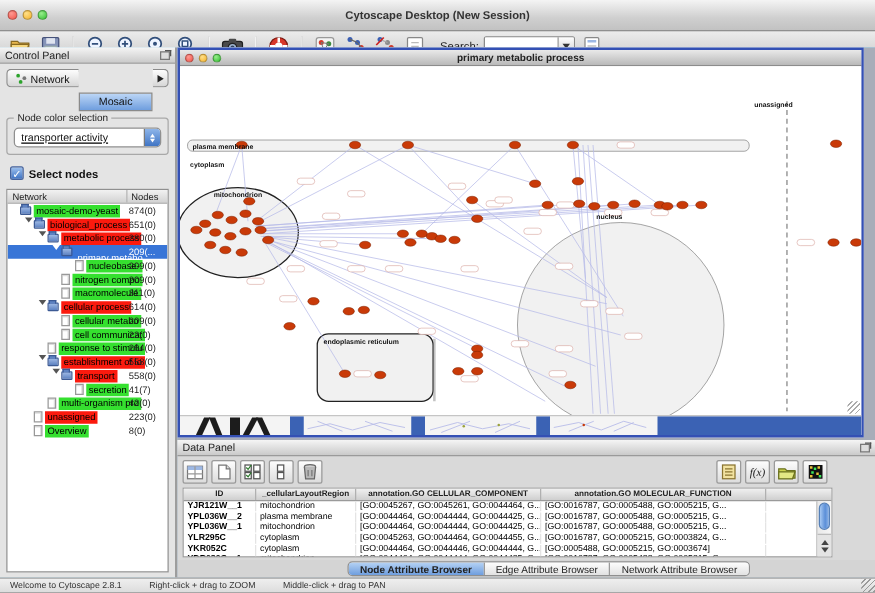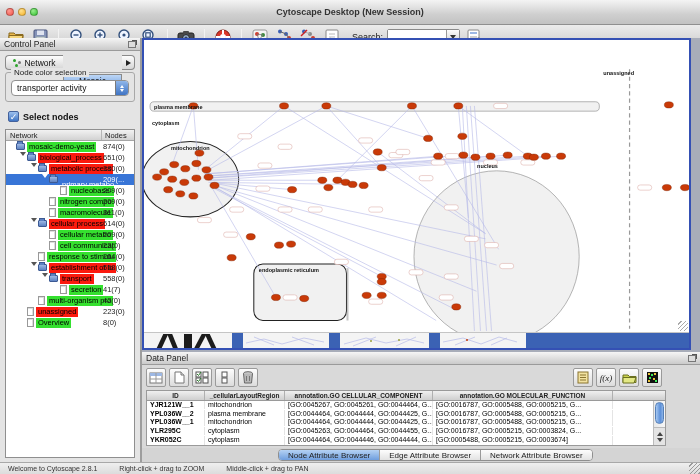--- a/index.html
+++ b/index.html
@@ -46,21 +46,21 @@
   .cp-tab.sel{background:linear-gradient(#bcd6f6,#6f9ede);margin-top:37px;}
   .cp-tab-arrow{width:13px;height:15px;border:1px solid #8a8a8a;border-left:none;border-radius:0 4px 4px 0;
                 background:linear-gradient(#fdfdfd,#d6d6d6);display:flex;align-items:center;justify-content:center;}
   .cp-tab-arrow:after{content:"";border:3px solid transparent;border-left:5px solid #222;margin-left:3px;}
   .mini-net{width:8px;height:8px;position:relative;}
   .mini-net i{position:absolute;width:3px;height:3px;border-radius:50%;background:#2ca32c;}
   .mini-net i:nth-child(1){left:0;top:0;}
   .mini-net i:nth-child(2){right:0;top:2px;background:#777;}
   .mini-net i:nth-child(3){left:2px;bottom:0;}
 
-  .groupbox{margin:0 5px 2px;border:1px solid #a8a8a8;border-radius:3px;position:relative;padding:7px 5px 5px;}
+  .groupbox{margin:22px 5px 2px;border:1px solid #a8a8a8;border-radius:3px;position:relative;padding:7px 5px 5px;text-decoration:underline;}
   .groupbox .gb-label{position:absolute;top:-5px;left:5px;background:#e4e4e4;padding:0 3px;font-size:8px;color:#222;}
   .dropdown{height:16px;border:1px solid #909090;border-radius:4px;background:#fff;display:flex;align-items:center;overflow:hidden;}
   .dropdown .dval{flex:1;font-size:8.5px;padding-left:5px;color:#111;white-space:nowrap;}
   .stepper{width:13px;height:100%;background:linear-gradient(#8fb6ea,#3f74c4);border-left:1px solid #7a7a7a;
            display:flex;flex-direction:column;align-items:center;justify-content:center;}
   .stepper i{border:2.5px solid transparent;}
   .stepper i.up{border-bottom:3.5px solid #fff;margin-bottom:1px;}
   .stepper i.dn{border-top:3.5px solid #fff;}
 
   .check-row{display:flex;align-items:center;gap:4px;margin:7px 8px 5px;}
@@ -134,21 +134,21 @@
   .varrows{position:absolute;bottom:0;left:0;right:0;height:18px;display:flex;flex-direction:column;align-items:center;justify-content:center;gap:2px;background:#e4e4e4;border-top:1px solid #bbb;}
   .varrows i{border:3px solid transparent;display:block;}
   .varrows i.up{border-bottom:4px solid #444;}
   .varrows i.dn{border-top:4px solid #444;}
 
   
   .btabs{height:14px;background:#d4d4d4;display:flex;align-items:center;flex:none;}
   .btab-group{display:flex;margin-left:136px;height:12px;border:1px solid #8f8f8f;border-radius:4px;overflow:hidden;background:#f2f2f2;}
   .btab{padding:0 9px;font-size:8px;color:#222;display:flex;align-items:center;border-right:1px solid #9a9a9a;background:linear-gradient(#fdfdfd,#e2e2e2);}
   .btab:last-child{border-right:none;}
-  .btab.sel{background:linear-gradient(#b5d2f4,#6f9ede);font-weight:normal;}
+  .btab.sel{background:linear-gradient(#b5d2f4,#6f9ede);font-weight:bold;}
 
   
   .statusbar{position:absolute;left:0;right:0;bottom:0;height:12px;background:linear-gradient(#efefef,#dcdcdc);
              border-top:1px solid #a8a8a8;display:flex;align-items:center;font-size:7px;color:#333;}
   .statusbar span{white-space:nowrap;}
   .st1{margin-left:8px;} .st2{margin-left:22px;} .st3{margin-left:22px;}
   .sgrip{position:absolute;right:0;bottom:0;width:11px;height:11px;
          background:repeating-linear-gradient(135deg,transparent,transparent 2px,#9a9a9a 2px,#9a9a9a 3px);}
 
   
@@ -454,20 +454,28 @@
               <span class="tlabel green">Overview</span>
               <span class="tcount">8(0)</span>
             </div>
           </div>
       </div>
     </div>
 
     <div class="work">
 
       <div class="netwin">
+        <div class="wtitle">
+          <div class="lights">
+            <span class="light red"></span>
+            <span class="light yellow"></span>
+            <span class="light green"></span>
+          </div>
+          <span class="title">primary metabolic process</span>
+        </div>
 
         <div class="canvas">
           <svg width="100%" height="100%" viewBox="0 0 541 279" preserveAspectRatio="none">
 
             <rect class="region" x="6" y="59" width="446" height="9" rx="4"></rect>
             <ellipse class="region dark" cx="46" cy="133" rx="48" ry="36"></ellipse>
             <ellipse class="region" cx="350" cy="207" rx="82" ry="82" stroke="#444"></ellipse>
             <rect class="region dark" x="109" y="214" width="92" height="54" rx="9"></rect>
             <rect x="201" y="218" width="2" height="50" fill="#888" opacity=".5"></rect>
             <line x1="482" y1="28" x2="482" y2="276" stroke="#999" stroke-width="1.2" stroke-dasharray="4 3"></line>

